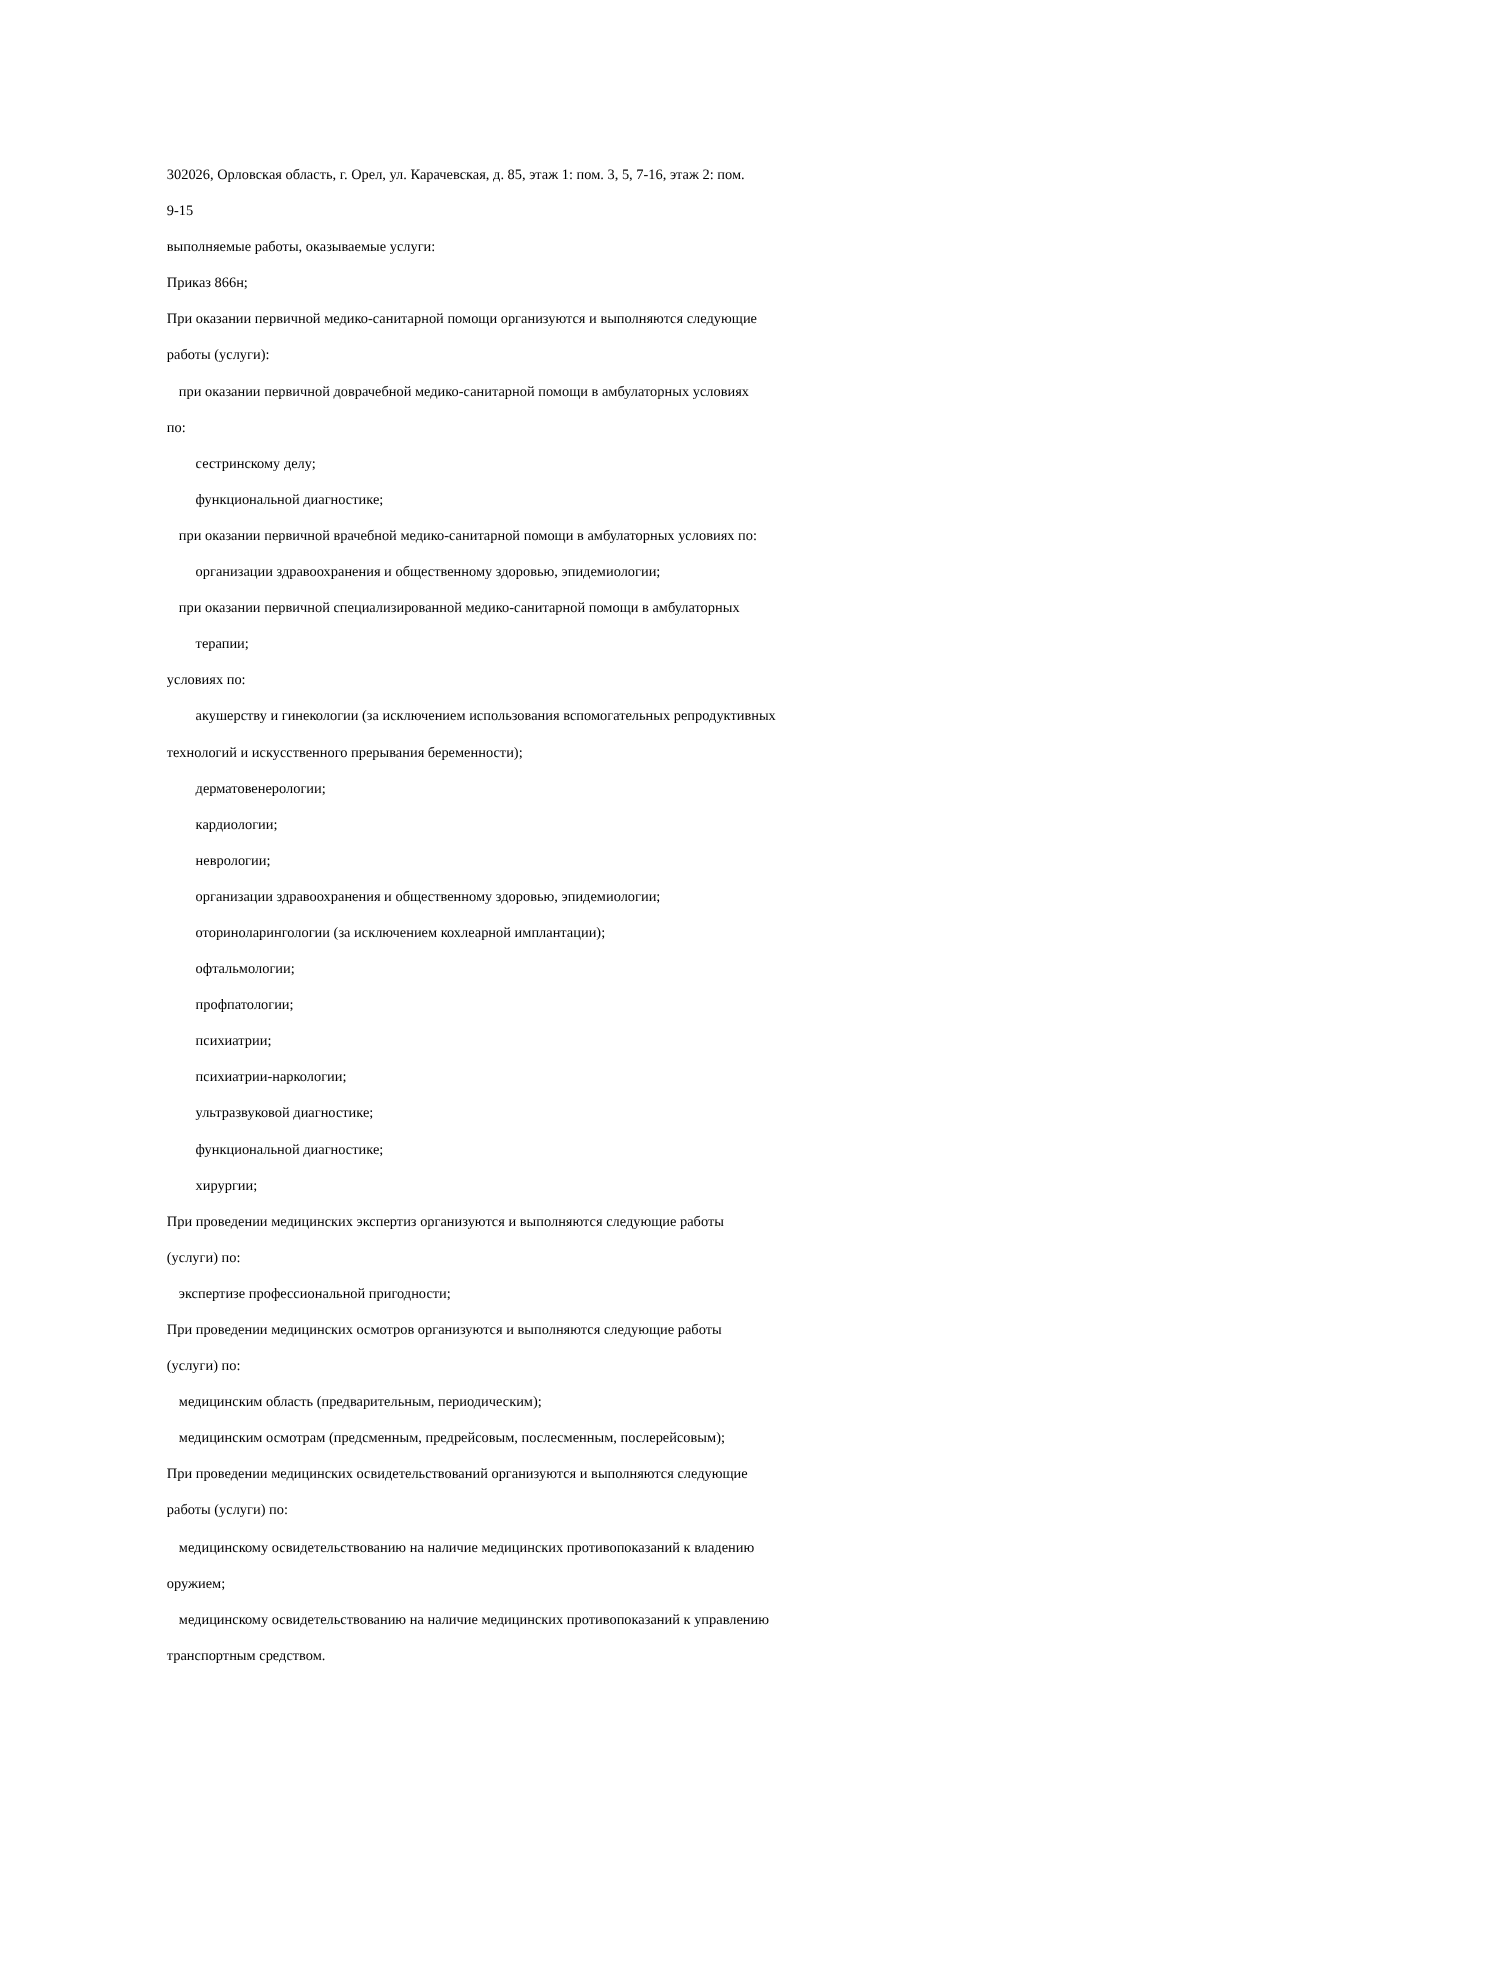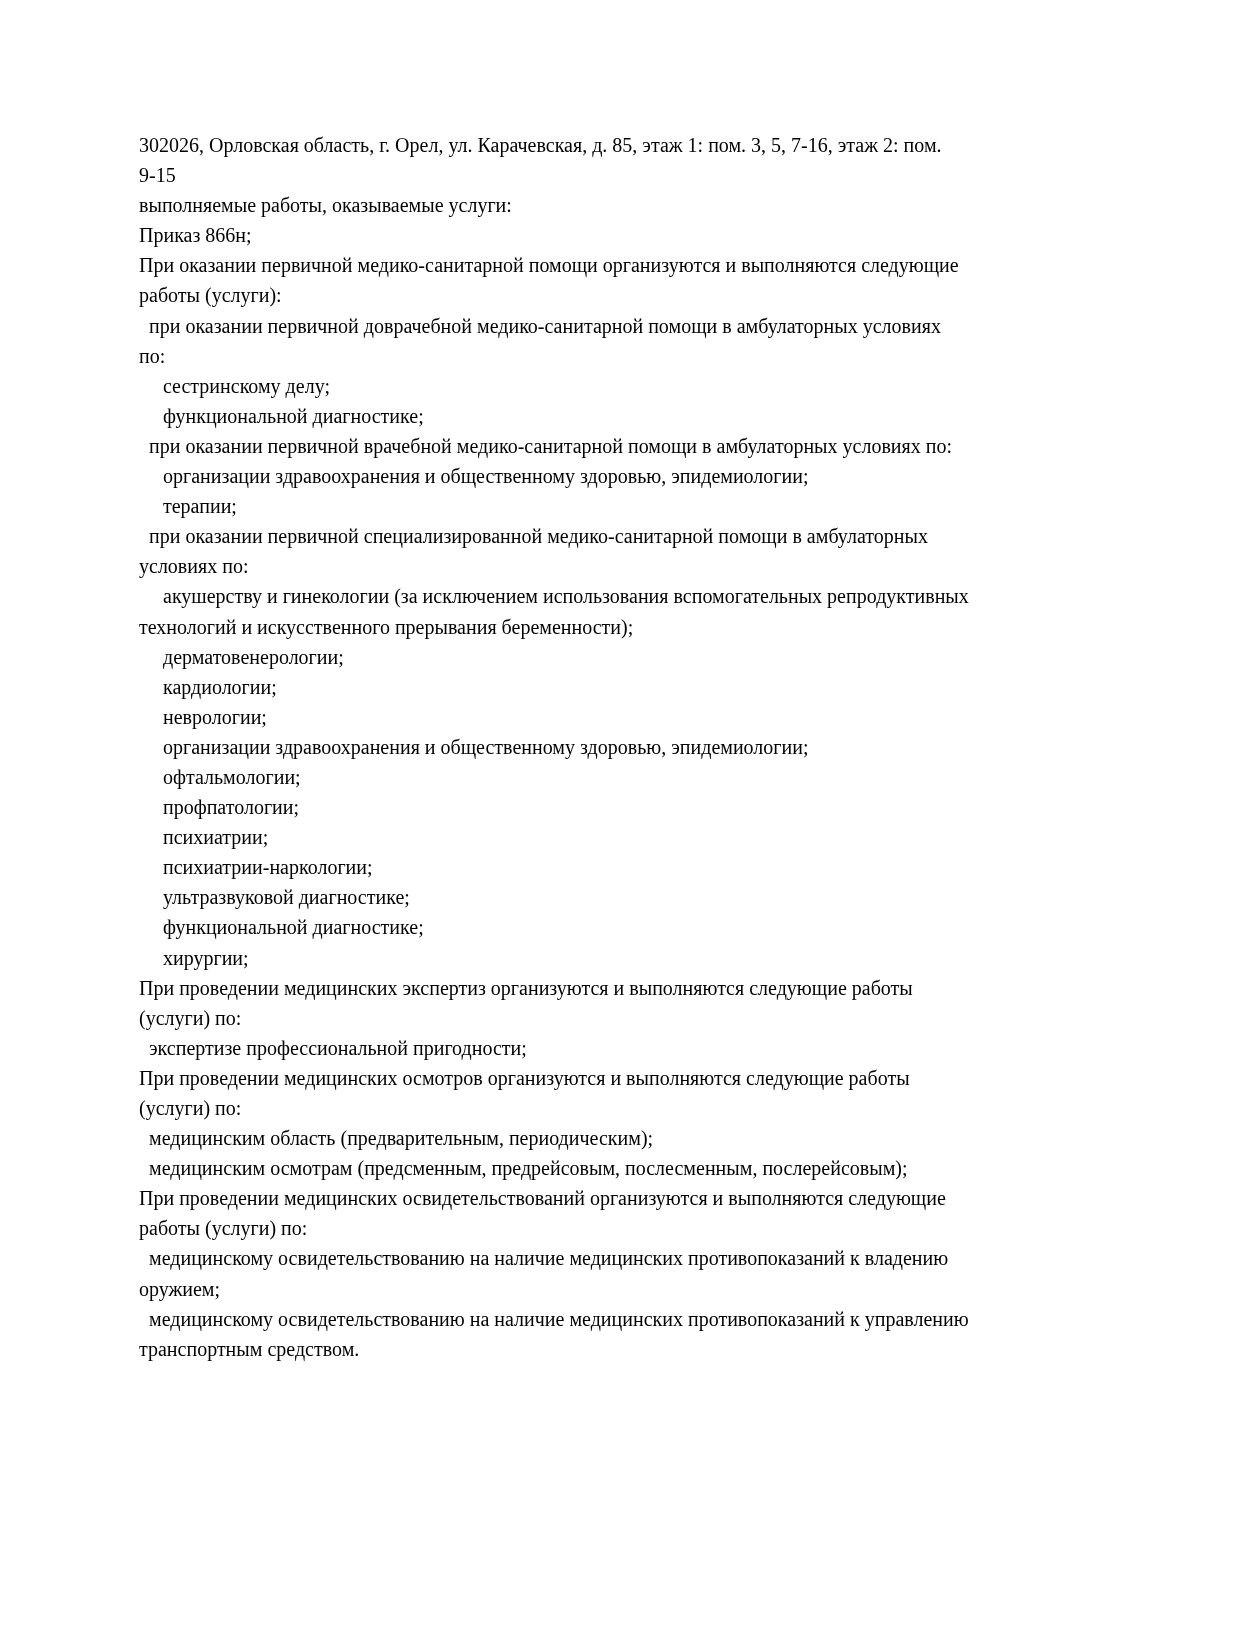--- a/index.html
+++ b/index.html
@@ -7,21 +7,21 @@
     padding: 0;
     background: #ffffff;
   }
   .page {
     position: relative;
     width: 1240px;
     height: 1650px;
     background: #ffffff;
     overflow: hidden;
     font-family: "Liberation Serif", serif;
-    font-size: 20px;
+    font-size: 12px;
     color: #000000;
   }
   .doc {
     position: absolute;
     left: 139px;
     top: 130px;
     width: 1060px;
     line-height: 30.1px;
   }
   .line {
@@ -41,29 +41,30 @@
       <div class="line indent-0">выполняемые работы, оказываемые услуги:</div>
       <div class="line indent-0">Приказ 866н;</div>
       <div class="line indent-0">При оказании первичной медико-санитарной помощи организуются и выполняются следующие</div>
       <div class="line indent-0">работы (услуги):</div>
       <div class="line indent-1">при оказании первичной доврачебной медико-санитарной помощи в амбулаторных условиях</div>
       <div class="line indent-0">по:</div>
       <div class="line indent-2">сестринскому делу;</div>
       <div class="line indent-2">функциональной диагностике;</div>
       <div class="line indent-1">при оказании первичной врачебной медико-санитарной помощи в амбулаторных условиях по:</div>
       <div class="line indent-2">организации здравоохранения и общественному здоровью, эпидемиологии;</div>
+      <div class="line indent-1">при оказании первичной специализированной медико-санитарной помощи в амбулаторных</div>
       <div class="line indent-2">терапии;</div>
-      <div class="line indent-1">при оказании первичной специализированной медико-санитарной помощи в амбулаторных</div>
       <div class="line indent-0">условиях по:</div>
       <div class="line indent-2">акушерству и гинекологии (за исключением использования вспомогательных репродуктивных</div>
       <div class="line indent-0">технологий и искусственного прерывания беременности);</div>
       <div class="line indent-2">дерматовенерологии;</div>
       <div class="line indent-2">кардиологии;</div>
       <div class="line indent-2">неврологии;</div>
       <div class="line indent-2">организации здравоохранения и общественному здоровью, эпидемиологии;</div>
+      <div class="line indent-2">оториноларингологии (за исключением кохлеарной имплантации);</div>
       <div class="line indent-2">офтальмологии;</div>
       <div class="line indent-2">профпатологии;</div>
       <div class="line indent-2">психиатрии;</div>
       <div class="line indent-2">психиатрии-наркологии;</div>
       <div class="line indent-2">ультразвуковой диагностике;</div>
       <div class="line indent-2">функциональной диагностике;</div>
       <div class="line indent-2">хирургии;</div>
       <div class="line indent-0">При проведении медицинских экспертиз организуются и выполняются следующие работы</div>
       <div class="line indent-0">(услуги) по:</div>
       <div class="line indent-1">экспертизе профессиональной пригодности;</div>

